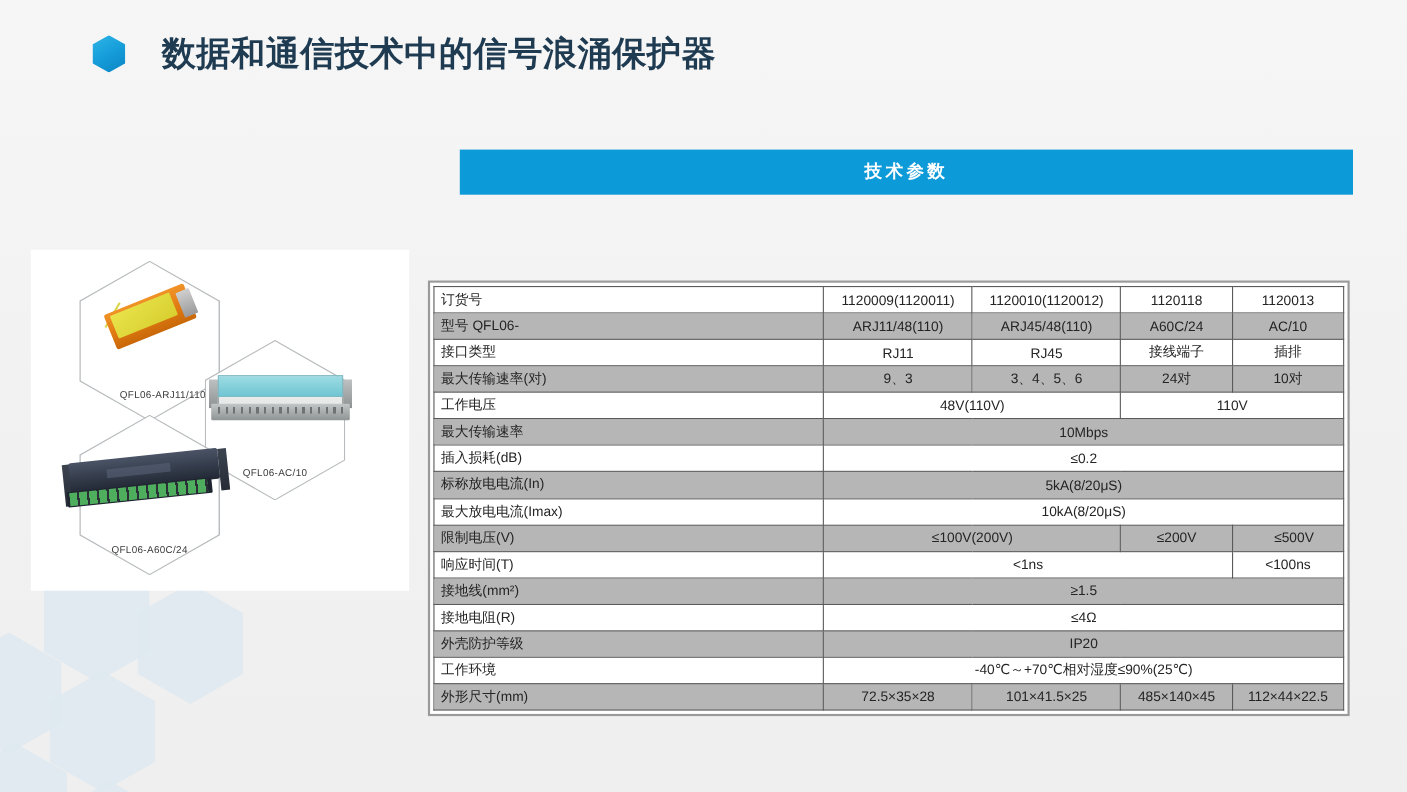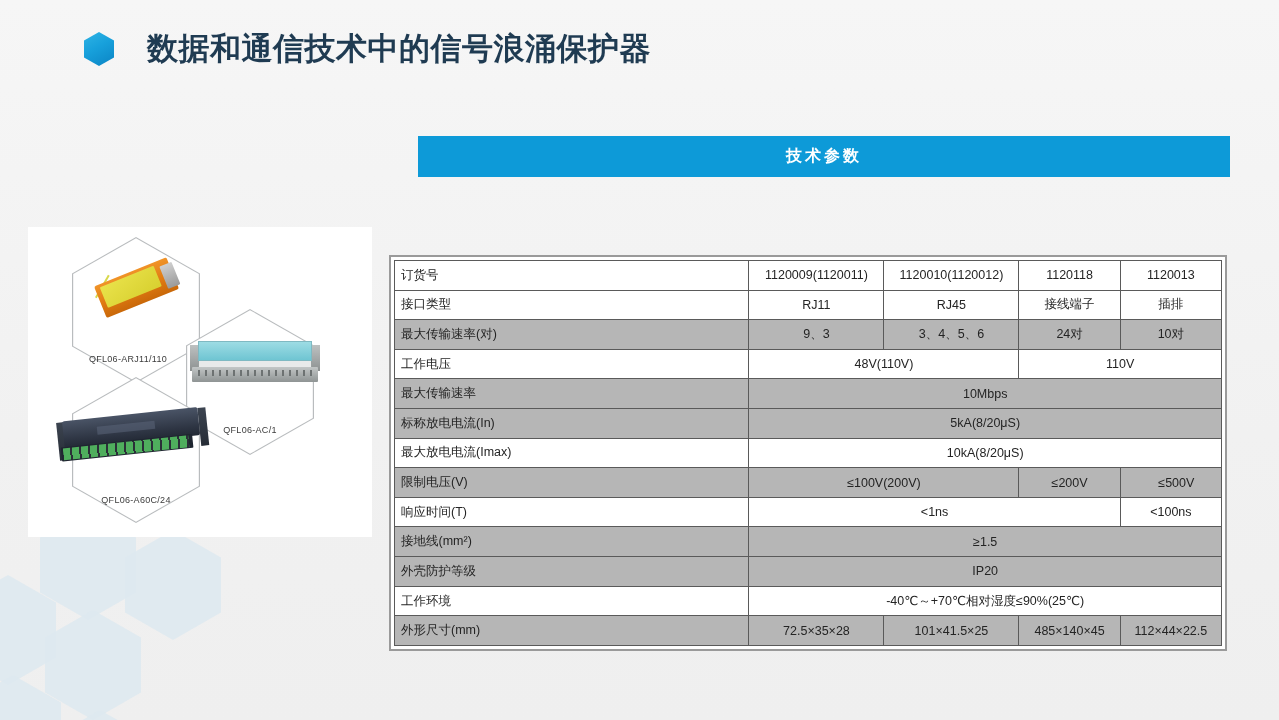--- a/index.html
+++ b/index.html
@@ -255,34 +255,34 @@
 
       <div class="hex-cell" style="left:44px; top:10px; width:128px; height:146px;">
         <div class="hex-outline"></div>
       </div>
       <div class="prod prod-orange" style="left:62px; top:38px;">
         <div class="po-wire"></div>
         <div class="po-body"></div>
         <div class="po-face"></div>
         <div class="po-end"></div>
       </div>
-      <div class="hex-label" style="left:36px; top:127px; width:128px;">QFL06-ARJ11/110</div>
+      <div class="hex-label" style="left:56px; top:127px; width:128px;">QFL06-ARJ11/110</div>
 
       <div class="hex-cell" style="left:158px; top:82px; width:128px; height:146px;">
         <div class="hex-outline"></div>
       </div>
       <div class="prod prod-teal" style="left:162px; top:110px;">
         <div class="pt-earL"></div>
         <div class="pt-earR"></div>
         <div class="pt-top"></div>
         <div class="pt-mid"></div>
         <div class="pt-base"></div>
         <div class="pt-dots"></div>
       </div>
-      <div class="hex-label" style="left:158px; top:198px; width:128px;">QFL06-AC/1</div>
+      <div class="hex-label" style="left:158px; top:198px; width:128px;">QFL06-AC/10</div>
 
       <div class="hex-cell" style="left:44px; top:150px; width:128px; height:146px;">
         <div class="hex-outline"></div>
       </div>
       <div class="prod prod-rack" style="left:30px; top:185px;">
         <div class="pr-earL"></div>
         <div class="pr-earR"></div>
         <div class="pr-body"></div>
         <div class="pr-face"></div>
         <div class="pr-strip"></div>
@@ -296,20 +296,27 @@
   <div class="table-wrap">
     <table class="spec">
       <tbody id="spec-body">
           <tr class="odd">
             <td class="lbl">订货号</td>
             <td class="val" style="width: 96px;">1120009(1120011)</td>
             <td class="val" style="width: 96px;">1120010(1120012)</td>
             <td class="val" style="width: 72px;">1120118</td>
             <td class="val" style="width: 72px;">1120013</td>
           </tr>
+          <tr class="even">
+            <td class="lbl">型号   QFL06-</td>
+            <td class="val" style="width: 96px;">ARJ11/48(110)</td>
+            <td class="val" style="width: 96px;">ARJ45/48(110)</td>
+            <td class="val" style="width: 72px;">A60C/24</td>
+            <td class="val" style="width: 72px;">AC/10</td>
+          </tr>
           <tr class="odd">
             <td class="lbl">接口类型</td>
             <td class="val" style="width: 96px;">RJ11</td>
             <td class="val" style="width: 96px;">RJ45</td>
             <td class="val" style="width: 72px; text-align: center;">接线端子</td>
             <td class="val" style="width: 72px;">插排</td>
           </tr>
           <tr class="even">
             <td class="lbl">最大传输速率(对)</td>
             <td class="val" style="width: 96px;">9、3</td>
@@ -319,20 +326,24 @@
           </tr>
           <tr class="odd">
             <td class="lbl">工作电压</td>
             <td class="val" colspan="2" style="width: 192px;">48V(110V)</td>
             <td class="val" colspan="2" style="width: 144px;">110V</td>
           </tr>
           <tr class="even">
             <td class="lbl">最大传输速率</td>
             <td class="val" colspan="4" style="width: 336px;">10Mbps</td>
           </tr>
+          <tr class="odd">
+            <td class="lbl">插入损耗(dB)</td>
+            <td class="val" colspan="4" style="width: 336px;">≤0.2</td>
+          </tr>
           <tr class="even">
             <td class="lbl">标称放电电流(In)</td>
             <td class="val" colspan="4" style="width: 336px;">5kA(8/20μS)</td>
           </tr>
           <tr class="odd">
             <td class="lbl">最大放电电流(Imax)</td>
             <td class="val" colspan="4" style="width: 336px;">10kA(8/20μS)</td>
           </tr>
           <tr class="even">
             <td class="lbl">限制电压(V)</td>
@@ -341,20 +352,24 @@
             <td class="val" style="width: 72px; padding-left: 17px;">≤500V</td>
           </tr>
           <tr class="odd">
             <td class="lbl">响应时间(T)</td>
             <td class="val" colspan="3" style="width: 264px;">&lt;1ns</td>
             <td class="val" style="width: 72px; margin-top: 32px;">&lt;100ns</td>
           </tr>
           <tr class="even">
             <td class="lbl">接地线(mm²)</td>
             <td class="val" colspan="4" style="width: 336px;">≥1.5</td>
+          </tr>
+          <tr class="odd">
+            <td class="lbl">接地电阻(R)</td>
+            <td class="val" colspan="4" style="width: 336px;">≤4Ω</td>
           </tr>
           <tr class="even">
             <td class="lbl">外壳防护等级</td>
             <td class="val" colspan="4" style="width: 336px;">IP20</td>
           </tr>
           <tr class="odd">
             <td class="lbl">工作环境</td>
             <td class="val" colspan="4" style="width: 336px;">-40℃～+70℃相对湿度≤90%(25℃)</td>
           </tr>
           <tr class="even">

